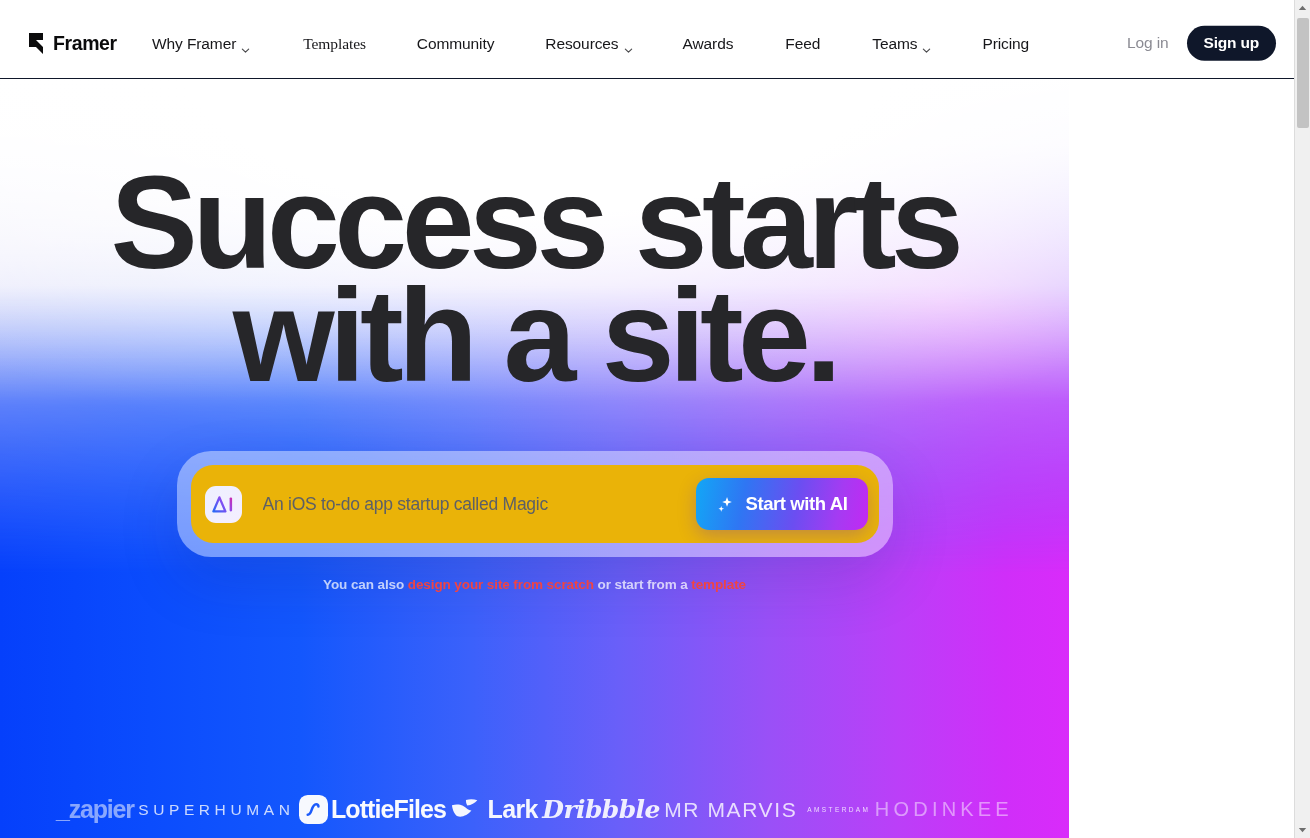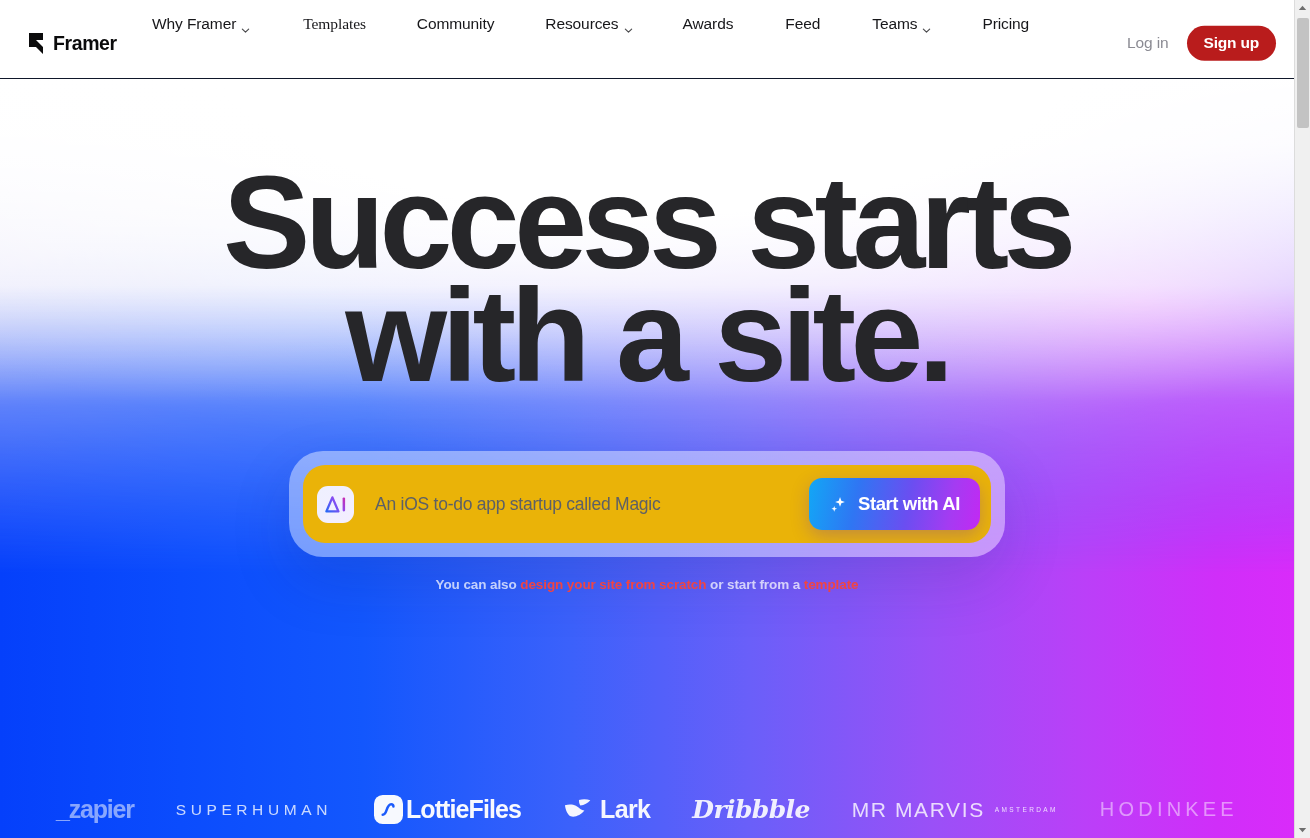--- a/index.html
+++ b/index.html
@@ -31,21 +31,21 @@
     text-decoration:none;
   }
   #brand .mark { width:16px; height:22px; display:block; }
   #brand .wordmark {
     font-size:19.5px; font-weight:700; color:#0b0b0c;
     letter-spacing:-0.4px;
   }
 
   #navlinks {
     position:absolute; left:152px; top:0; height:51px;
-    display:flex; align-items:flex-end;
+    display:flex; align-items:flex-start;
   }
   .navlink {
     display:flex; align-items:center; gap:5px;
     height:71px;
     font-size:15.5px; font-weight:500; color:#17171a;
     letter-spacing:-0.1px; cursor:pointer; white-space:nowrap;
     text-decoration:none;
   }
   .navlink .chev {
     width:9px; height:9px; display:block; margin-top:3px; opacity:.78;
@@ -53,31 +53,31 @@
 
   #navright {
     position:absolute; right:18px; top:50%; transform:translateY(-50%);
     display:flex; align-items:center; gap:18px;
   }
   #login-link {
     font-size:15.5px; font-weight:500; color:#8b8b93;
     letter-spacing:-0.1px; cursor:pointer; text-decoration:none;
   }
   #signup-btn {
-    background:#b91c1c; color:#fff;
+    background:#0f172a; color:#fff;
     font-size:15.5px; font-weight:700; letter-spacing:-0.2px;
     border:none; border-radius:999px;
     padding:9px 17px 10px; cursor:pointer;
     font-family:"Liberation Sans", sans-serif;
     line-height:1;
   }
 
   
   #hero {
-    position:absolute; left:0; top:71px; width:1294px; height:767px;
+    position:absolute; left:0; top:71px; width:1069px; height:767px;
     overflow:hidden;
   }
   #hero-bg {
     position:absolute; inset:0;
     background:
       radial-gradient(130% 88% at 50% -4%, #ffffff 0%, #ffffff 26%, rgba(255,255,255,0) 62%),
       radial-gradient(110% 70% at 88% 30%, rgba(236,170,255,.95) 0%, rgba(236,170,255,0) 58%),
       linear-gradient(160deg,
         #f4f2fb 0%,
         #e4e3f9 16%,

